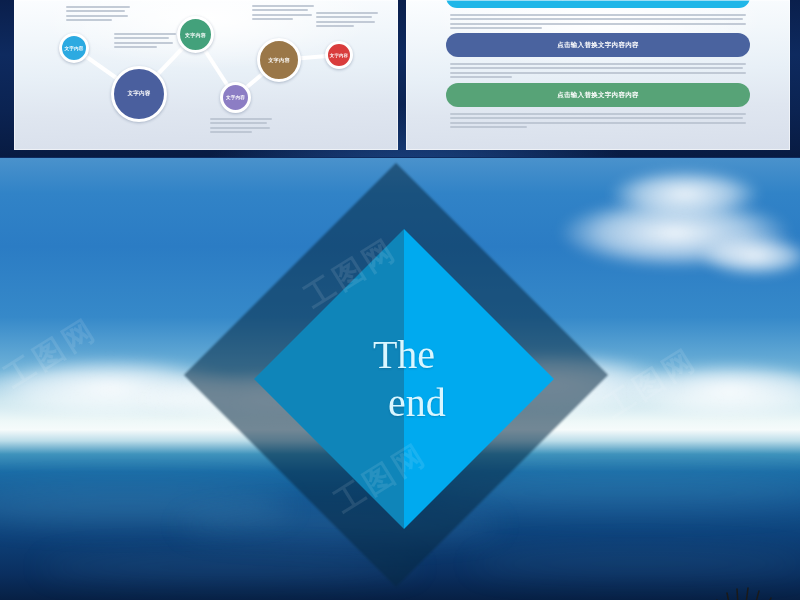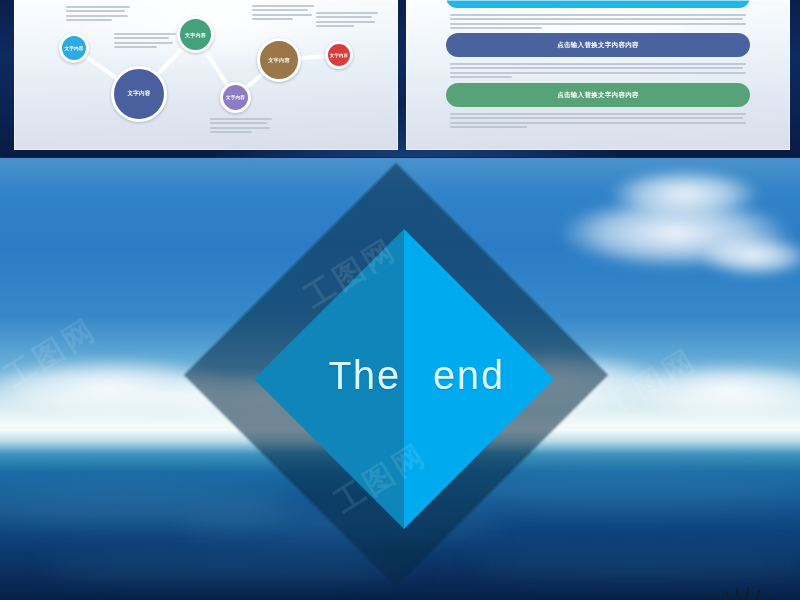--- a/index.html
+++ b/index.html
@@ -130,26 +130,26 @@
     border-bottom:150px solid transparent;
     border-right:150px solid #0f85b9;
   }
   #diamond-right{
     left:150px; top:0;
     border-top:150px solid transparent;
     border-bottom:150px solid transparent;
     border-left:150px solid #00aaef;
   }
   #end-text{
-    position:absolute; left:12px; top:0; width:300px; height:300px;
-    display:flex; flex-direction:row; align-items:center; justify-content:center;
+    position:absolute; left:0; top:0; width:300px; height:300px;
+    display:flex; flex-direction:column; align-items:center; justify-content:center;
     gap:6px;
     color:#d9f6ff;
     font-size:40px; line-height:1.05;
-    font-family:Liberation Mono, monospace;
+    font-family:Liberation Serif, serif;
     text-shadow:0 1px 2px rgba(0,60,90,.25);
   }
   #end-text .l2{ margin-left:26px; }
 
   
   .watermark{
     position:absolute; color:rgba(255,255,255,.10);
     font-size:30px; font-weight:bold; letter-spacing:4px;
     transform:rotate(-32deg); pointer-events:none;
     font-family:"DejaVu Sans",sans-serif;

